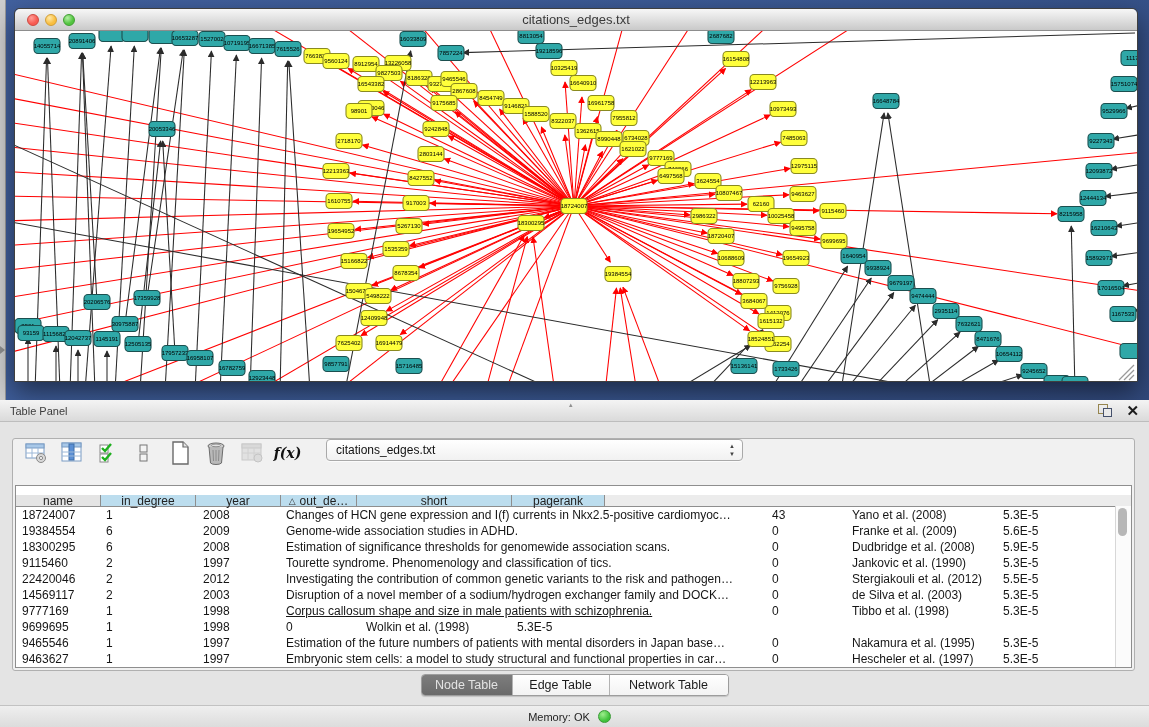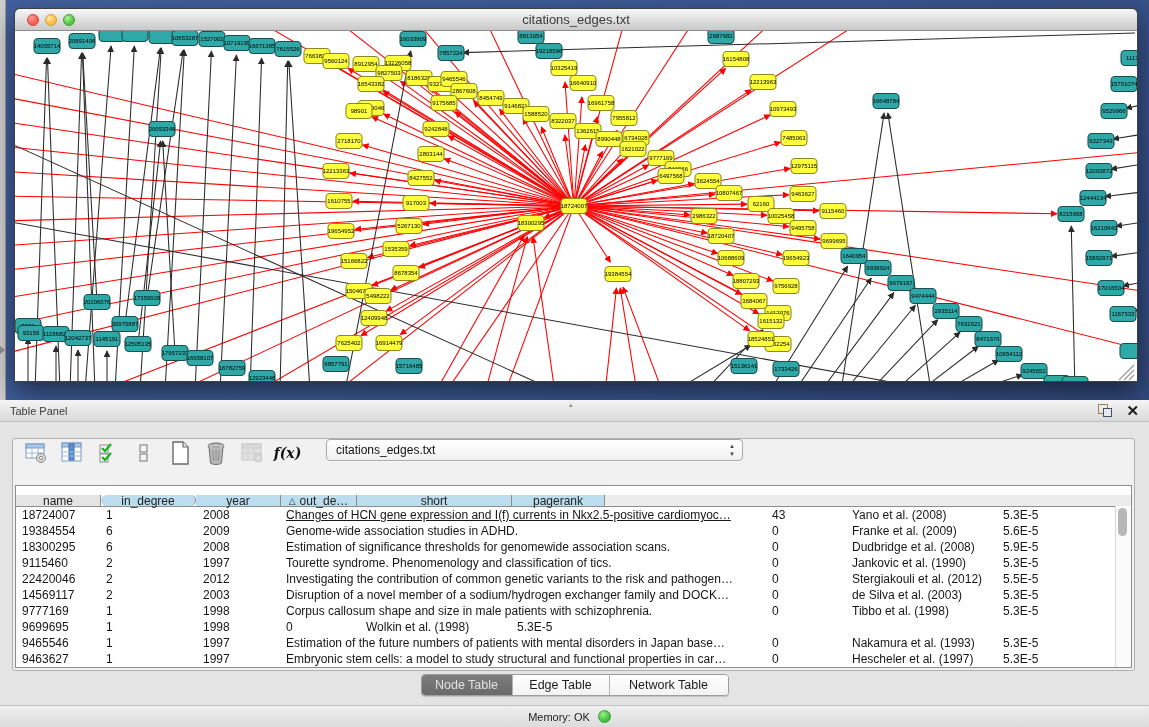--- a/index.html
+++ b/index.html
@@ -600,21 +600,21 @@
           <span>citations_edges.txt</span>
           <span class="steppers">▲<br>▼</span>
         </div>
       </div>
 
       <div class="tablewrap">
         <div class="thead" id="thead">
             <div class="hc graycell" style="width: 85px;">
               <span>name</span>
             </div>
-            <div class="hc" style="width: 95px; border-radius: 10px;">
+            <div class="hc" style="width: 95px;">
               <span>in_degree</span>
             </div>
             <div class="hc" style="width: 85px;">
               <span>year</span>
             </div>
             <div class="hc" style="width: 76px;">
               <span class="sortglyph">△</span>
               <span>out_de…</span>
             </div>
             <div class="hc" style="width: 155px;">
@@ -623,21 +623,21 @@
             <div class="hc" style="width: 93px;">
               <span>pagerank</span>
             </div>
             <div class="hc filler"></div>
           </div>
         <div class="tbody" id="tbody">
             <div class="trow">
               <div class="tc" style="width: 85px; padding-left: 6px;">18724007</div>
               <div class="tc" style="width: 95px; padding-left: 5px;">1</div>
               <div class="tc" style="width: 85px; padding-left: 7px;">2008</div>
-              <div class="tc" style="width: 486px; padding-left: 5px; text-decoration: underline;">Changes of HCN gene expression and I(f) currents in Nkx2.5-positive cardiomyoc…</div>
+              <div class="tc" style="width: 486px; padding-left: 5px;">Changes of HCN gene expression and I(f) currents in Nkx2.5-positive cardiomyoc…</div>
               <div class="tc" style="width: 76px; padding-left: 5px;">43</div>
               <div class="tc" style="width: 155px; padding-left: 9px;">Yano et al. (2008)</div>
               <div class="tc" style="width: 93px; padding-left: 5px;">5.3E-5</div>
             </div>
             <div class="trow">
               <div class="tc" style="width: 85px; padding-left: 6px;">19384554</div>
               <div class="tc" style="width: 95px; padding-left: 5px;">6</div>
               <div class="tc" style="width: 85px; padding-left: 7px;">2009</div>
               <div class="tc" style="width: 486px; padding-left: 5px;">Genome-wide association studies in ADHD.</div>
               <div class="tc" style="width: 76px; padding-left: 5px;">0</div>
@@ -677,40 +677,40 @@
               <div class="tc" style="width: 85px; padding-left: 7px;">2003</div>
               <div class="tc" style="width: 486px; padding-left: 5px;">Disruption of a novel member of a sodium/hydrogen exchanger family and DOCK…</div>
               <div class="tc" style="width: 76px; padding-left: 5px;">0</div>
               <div class="tc" style="width: 155px; padding-left: 9px;">de Silva et al. (2003)</div>
               <div class="tc" style="width: 93px; padding-left: 5px;">5.3E-5</div>
             </div>
             <div class="trow">
               <div class="tc" style="width: 85px; padding-left: 6px;">9777169</div>
               <div class="tc" style="width: 95px; padding-left: 5px;">1</div>
               <div class="tc" style="width: 85px; padding-left: 7px;">1998</div>
-              <div class="tc" style="width: 486px; padding-left: 5px;">Corpus callosum shape and size in male patients with schizophrenia.</div>
+              <div class="tc" style="width: 486px; padding-left: 5px; text-decoration: underline;">Corpus callosum shape and size in male patients with schizophrenia.</div>
               <div class="tc" style="width: 76px; padding-left: 5px;">0</div>
               <div class="tc" style="width: 155px; padding-left: 9px;">Tibbo et al. (1998)</div>
               <div class="tc" style="width: 93px; padding-left: 5px;">5.3E-5</div>
             </div>
             <div class="trow">
               <div class="tc" style="width: 85px; padding-left: 6px;">9699695</div>
               <div class="tc" style="width: 95px; padding-left: 5px;">1</div>
               <div class="tc" style="width: 85px; padding-left: 7px;">1998</div>
               <div class="tc" style="width: 76px; padding-left: 5px;">0</div>
               <div class="tc" style="width: 155px; padding-left: 9px;">Wolkin et al. (1998)</div>
               <div class="tc" style="width: 93px; padding-left: 5px;">5.3E-5</div>
             </div>
             <div class="trow">
               <div class="tc" style="width: 85px; padding-left: 6px;">9465546</div>
               <div class="tc" style="width: 95px; padding-left: 5px;">1</div>
               <div class="tc" style="width: 85px; padding-left: 7px;">1997</div>
               <div class="tc" style="width: 486px; padding-left: 5px;">Estimation of the future numbers of patients with mental disorders in Japan base…</div>
               <div class="tc" style="width: 76px; padding-left: 5px;">0</div>
-              <div class="tc" style="width: 155px; padding-left: 9px;">Nakamura et al. (1993)</div>
+              <div class="tc" style="width: 155px; padding-left: 9px;">Nakamura et al. (1995)</div>
               <div class="tc" style="width: 93px; padding-left: 5px;">5.3E-5</div>
             </div>
             <div class="trow">
               <div class="tc" style="width: 85px; padding-left: 6px;">9463627</div>
               <div class="tc" style="width: 95px; padding-left: 5px;">1</div>
               <div class="tc" style="width: 85px; padding-left: 7px;">1997</div>
               <div class="tc" style="width: 486px; padding-left: 5px;">Embryonic stem cells: a model to study structural and functional properties in car…</div>
               <div class="tc" style="width: 76px; padding-left: 5px;">0</div>
               <div class="tc" style="width: 155px; padding-left: 9px;">Hescheler et al. (1997)</div>
               <div class="tc" style="width: 93px; padding-left: 5px;">5.3E-5</div>

